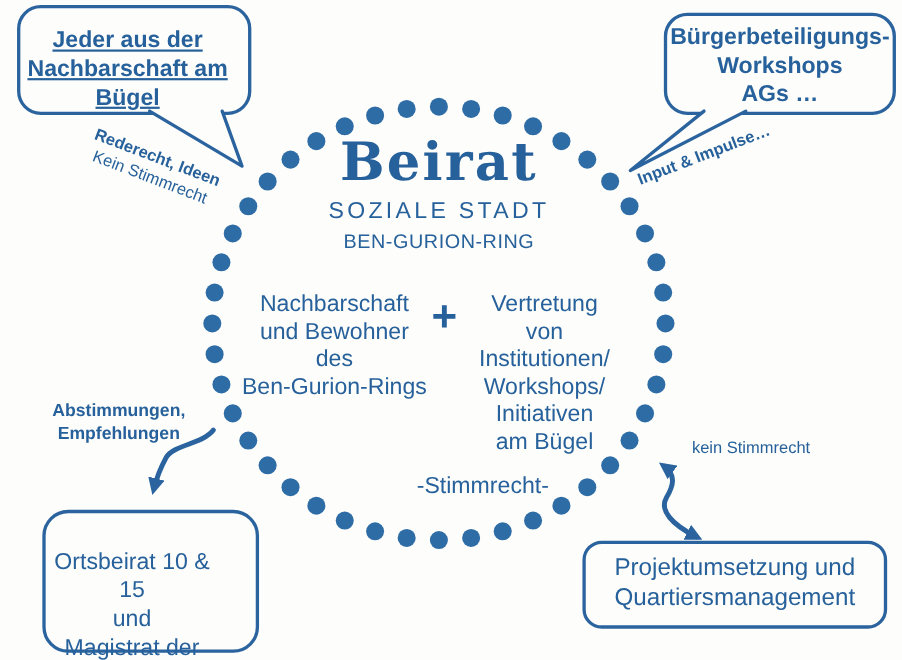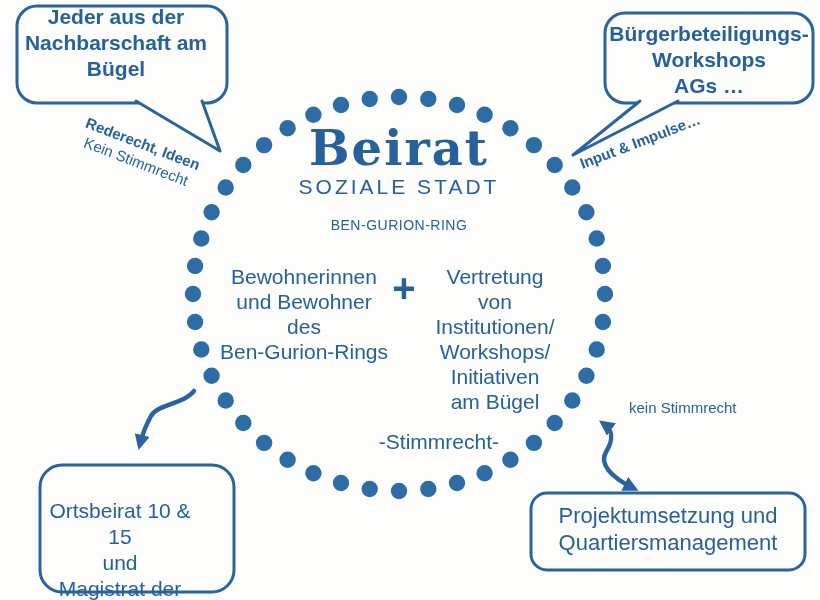--- a/index.html
+++ b/index.html
@@ -19,28 +19,28 @@
   .pre{white-space:pre-line;}
   .center{text-align:center;}
 
   .dot{fill:var(--dot);}
   .shape{fill:var(--bg);stroke:var(--stroke);stroke-width:3;}
   .tail{fill:var(--bg);stroke:var(--stroke);stroke-width:3;stroke-linejoin:round;stroke-linecap:round;}
   .arrow{fill:none;stroke:var(--stroke);stroke-width:4.5;stroke-linecap:round;}
   .ah{fill:var(--stroke);}
 
   .bubble-text{font-size:21px;line-height:26px;font-weight:bold;}
-  .bubble-tl-text{left:17px;top:4px;width:198px;}
+  .bubble-tl-text{left:17px;top:24px;width:198px;text-decoration:underline;}
   .bubble-tr-text{left:605px;top:21px;width:208px;}
 
   .title-block{left:249px;top:126px;width:300px;}
   .main-title{font-family:"DejaVu Serif",serif;font-weight:bold;font-size:48px;
               letter-spacing:2px;line-height:44px;}
-  .sub1{font-size:21px;letter-spacing:3px;line-height:24px;margin-top:5px;}
-  .sub2{font-size:14px;letter-spacing:.5px;line-height:24px;margin-top:14px;}
+  .sub1{font-size:21px;letter-spacing:3px;line-height:24px;margin-top:10px;}
+  .sub2{font-size:18px;letter-spacing:.5px;line-height:24px;margin-top:3px;}
 
   .members{font-size:21px;line-height:25px;}
   .members-left{left:214px;top:264px;width:180px;}
   .members-right{left:405px;top:264px;width:180px;}
   .plus{left:384px;top:268px;width:40px;font-size:40px;font-weight:bold;line-height:40px;}
   .stimmrecht{left:299px;top:430px;width:200px;font-size:21px;text-align:right;}
 
   .small-label{font-size:15px;line-height:19px;}
   .bold{font-weight:bold;}
   .label-rederecht{left:82px;top:110px;width:138px;transform:rotate(21deg);transform-origin:0 0;}
@@ -138,36 +138,38 @@
   </div>
 
   <div class="abs small-label label-input bold">Input &amp; Impulse…</div>
 
   <div class="abs title-block center">
     <div class="main-title">Beirat</div>
     <div class="sub1">SOZIALE STADT</div>
     <div class="sub2">BEN-GURION-RING</div>
   </div>
 
-  <div class="abs members members-left center pre">Bewohnerinnen
+  <div class="abs members members-left center pre">Nachbarschaft
 und Bewohner
 des
 Ben-Gurion-Rings</div>
 
   <div class="abs plus center">+</div>
 
   <div class="abs members members-right center pre">Vertretung
 von
 Institutionen/
 Workshops/
 Initiativen
 am Bügel</div>
 
   <div class="abs stimmrecht center">-Stimmrecht-</div>
 
+  <div class="abs label-abstimmungen bold center pre">Abstimmungen,
+Empfehlungen</div>
 
   <div class="abs small-label label-beratung">
     <div>kein Stimmrecht</div>
   </div>
 
   <div class="abs box-text box-bl-text center pre">Ortsbeirat 10 &amp; 15
 und
 Magistrat der Stadt
 Frankfurt am Main</div>
 

